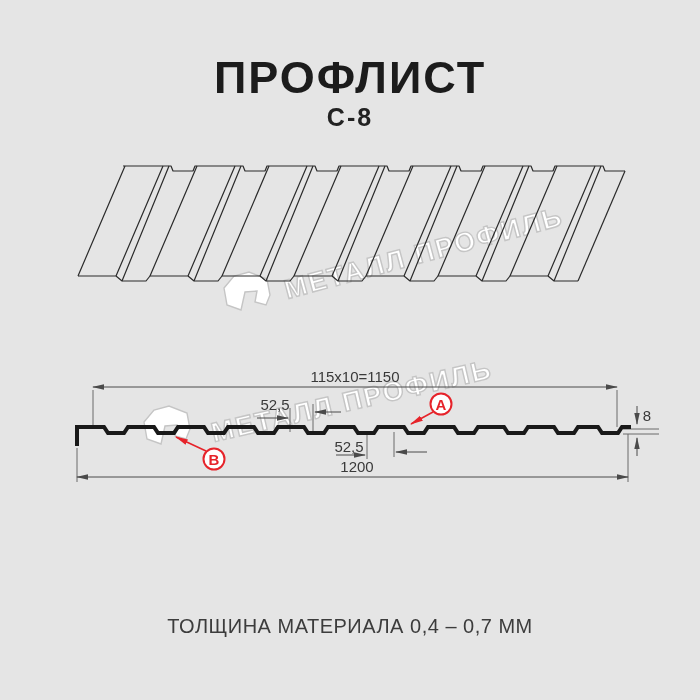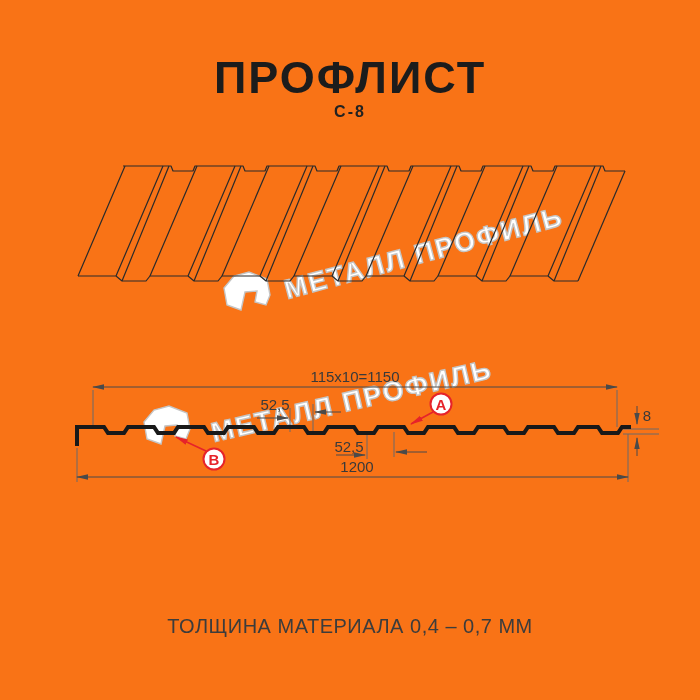--- a/index.html
+++ b/index.html
@@ -1,26 +1,26 @@
 <!DOCTYPE html>
 <html><head>
 <meta charset="utf-8">
 <style>
   html,body{margin:0;padding:0;background:#fff;}
   .stage{
-    position:relative;width:700px;height:700px;background:#f97316;
+    position:relative;width:700px;height:700px;background:#e5e5e5;
     font-family:"Liberation Sans",sans-serif;overflow:hidden;
   }
   .title{
     position:absolute;top:52px;left:0;width:700px;text-align:center;
     font-size:45px;font-weight:bold;letter-spacing:2px;color:#1c1c1c;
   }
   .subtitle{
     position:absolute;top:103px;left:0;width:700px;text-align:center;
-    font-size:16px;font-weight:bold;letter-spacing:2px;color:#222;
+    font-size:25px;font-weight:bold;letter-spacing:2px;color:#222;
   }
   .note{
     position:absolute;top:615px;left:0;width:700px;text-align:center;
     font-size:20px;font-weight:normal;letter-spacing:0.5px;color:#3c3c3c;
   }
   svg{position:absolute;top:0;left:0;}
   .dimtext{font-family:"Liberation Sans",sans-serif;font-size:15px;fill:#3a3a3a;}
   .redtext{font-family:"Liberation Sans",sans-serif;font-size:15px;font-weight:bold;fill:#e6232a;}
   .wmtext{font-family:"Liberation Sans",sans-serif;font-size:27px;font-weight:bold;letter-spacing:2px;
           fill:#ffffff;stroke:#c5c5c5;stroke-width:1.4px;}

